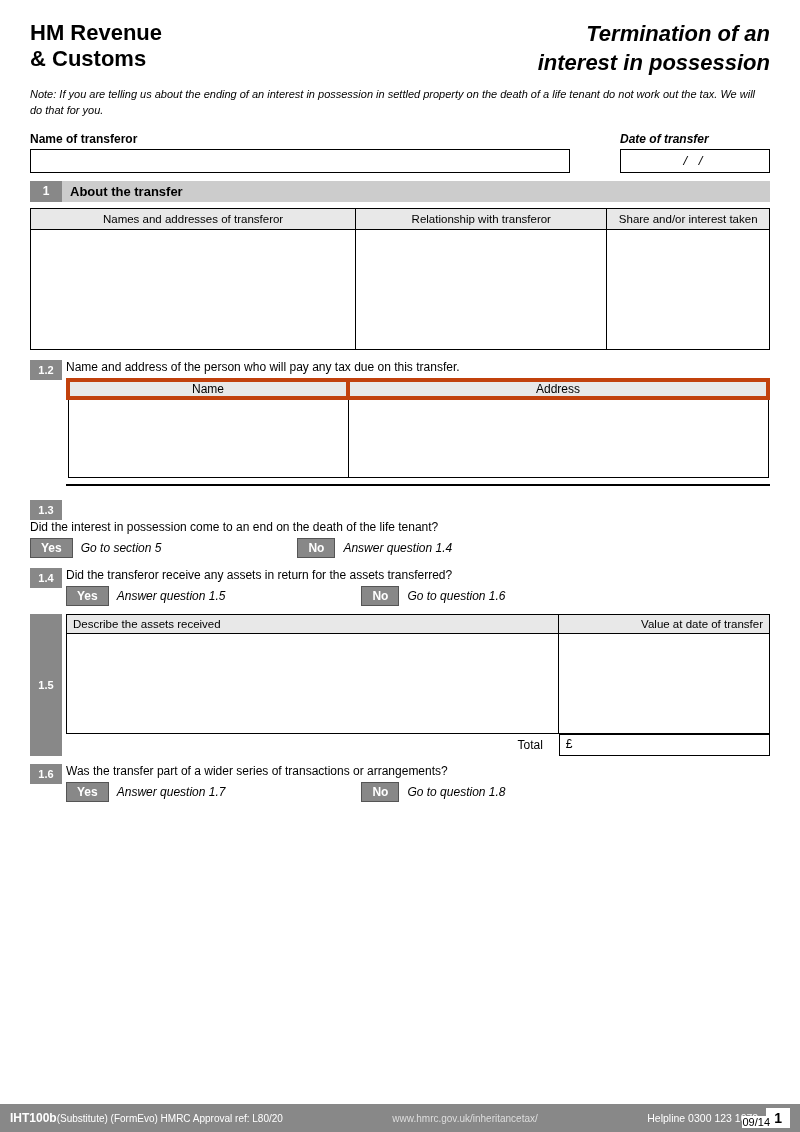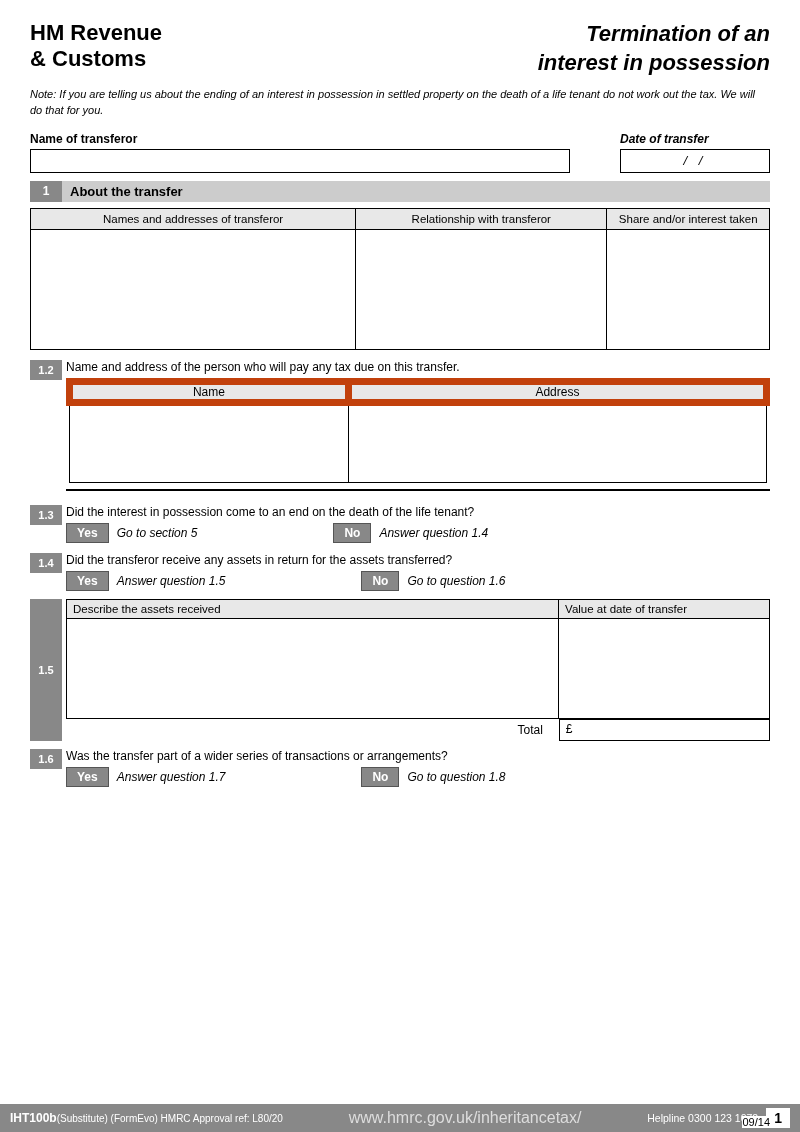--- a/index.html
+++ b/index.html
@@ -147,21 +147,21 @@
       vertical-align: top;
       padding: 2px;
     }
     
     .table-1-2 {
       width: 100%;
       border-collapse: collapse;
       margin-top: 4px;
     }
     .table-1-2 th {
-      border: 7px solid #c2410c;
+      border: 4px solid #c2410c;
       background: #e8e8e8;
       padding: 0 6px;
       font-weight: normal;
       text-align: center;
     }
     .table-1-2 td {
       border: 1px solid #000;
       height: 80px;
       vertical-align: top;
     }
@@ -253,21 +253,21 @@
       font-size: 10.5px;
     }
     .footer-form {
       font-weight: bold;
       font-size: 12px;
     }
     .footer-center {
       flex: 1;
       text-align: center;
       color: #ddd;
-      font-size: 16px;
+      font-size: 10px;
     }
     .footer-page {
       font-size: 14px;
       font-weight: bold;
       background: #fff;
       color: #000;
       padding: 2px 8px;
       margin-left: 8px;
     }
     .divider {
@@ -357,21 +357,21 @@
           <tr>
             <td></td>
             <td></td>
           </tr>
         </tbody>
       </table>
       <div class="divider"></div>
     </div>
   </div>
 
-  <div class="subsection-row" style="margin-top:8px;">
+  <div class="subsection-row" style="margin-top:8px;flex-direction:column;">
     <div class="sub-number">1.3</div>
     <div class="subsection-content">
       <div class="q-text">Did the interest in possession come to an end on the death of the life tenant?</div>
       <div class="yes-no-row">
         <div class="yn-btn">Yes</div>
         <span class="yn-label">Go to section 5</span>
         <span class="yn-gap"></span>
         <div class="yn-btn">No</div>
         <span class="yn-label">Answer question 1.4</span>
       </div>
@@ -392,21 +392,21 @@
     </div>
   </div>
 
   <div class="section-full-row" style="margin-top:8px;">
     <div class="sub-number">1.5</div>
     <div class="inner-table-wrap">
       <table class="table-1-5">
         <thead>
           <tr>
             <th style="width:70%; text-align:left;">Describe the assets received</th>
-            <th style="width:30%; text-align:left;">Value at date of transfer</th>
+            <th style="width:30%; text-align:right;">Value at date of transfer</th>
           </tr>
         </thead>
         <tbody>
           <tr>
             <td class="desc-cell"></td>
             <td class="val-cell"></td>
           </tr>
         </tbody>
       </table>
       <div style="display:flex; justify-content:flex-end; align-items:center; border-top:none;">

